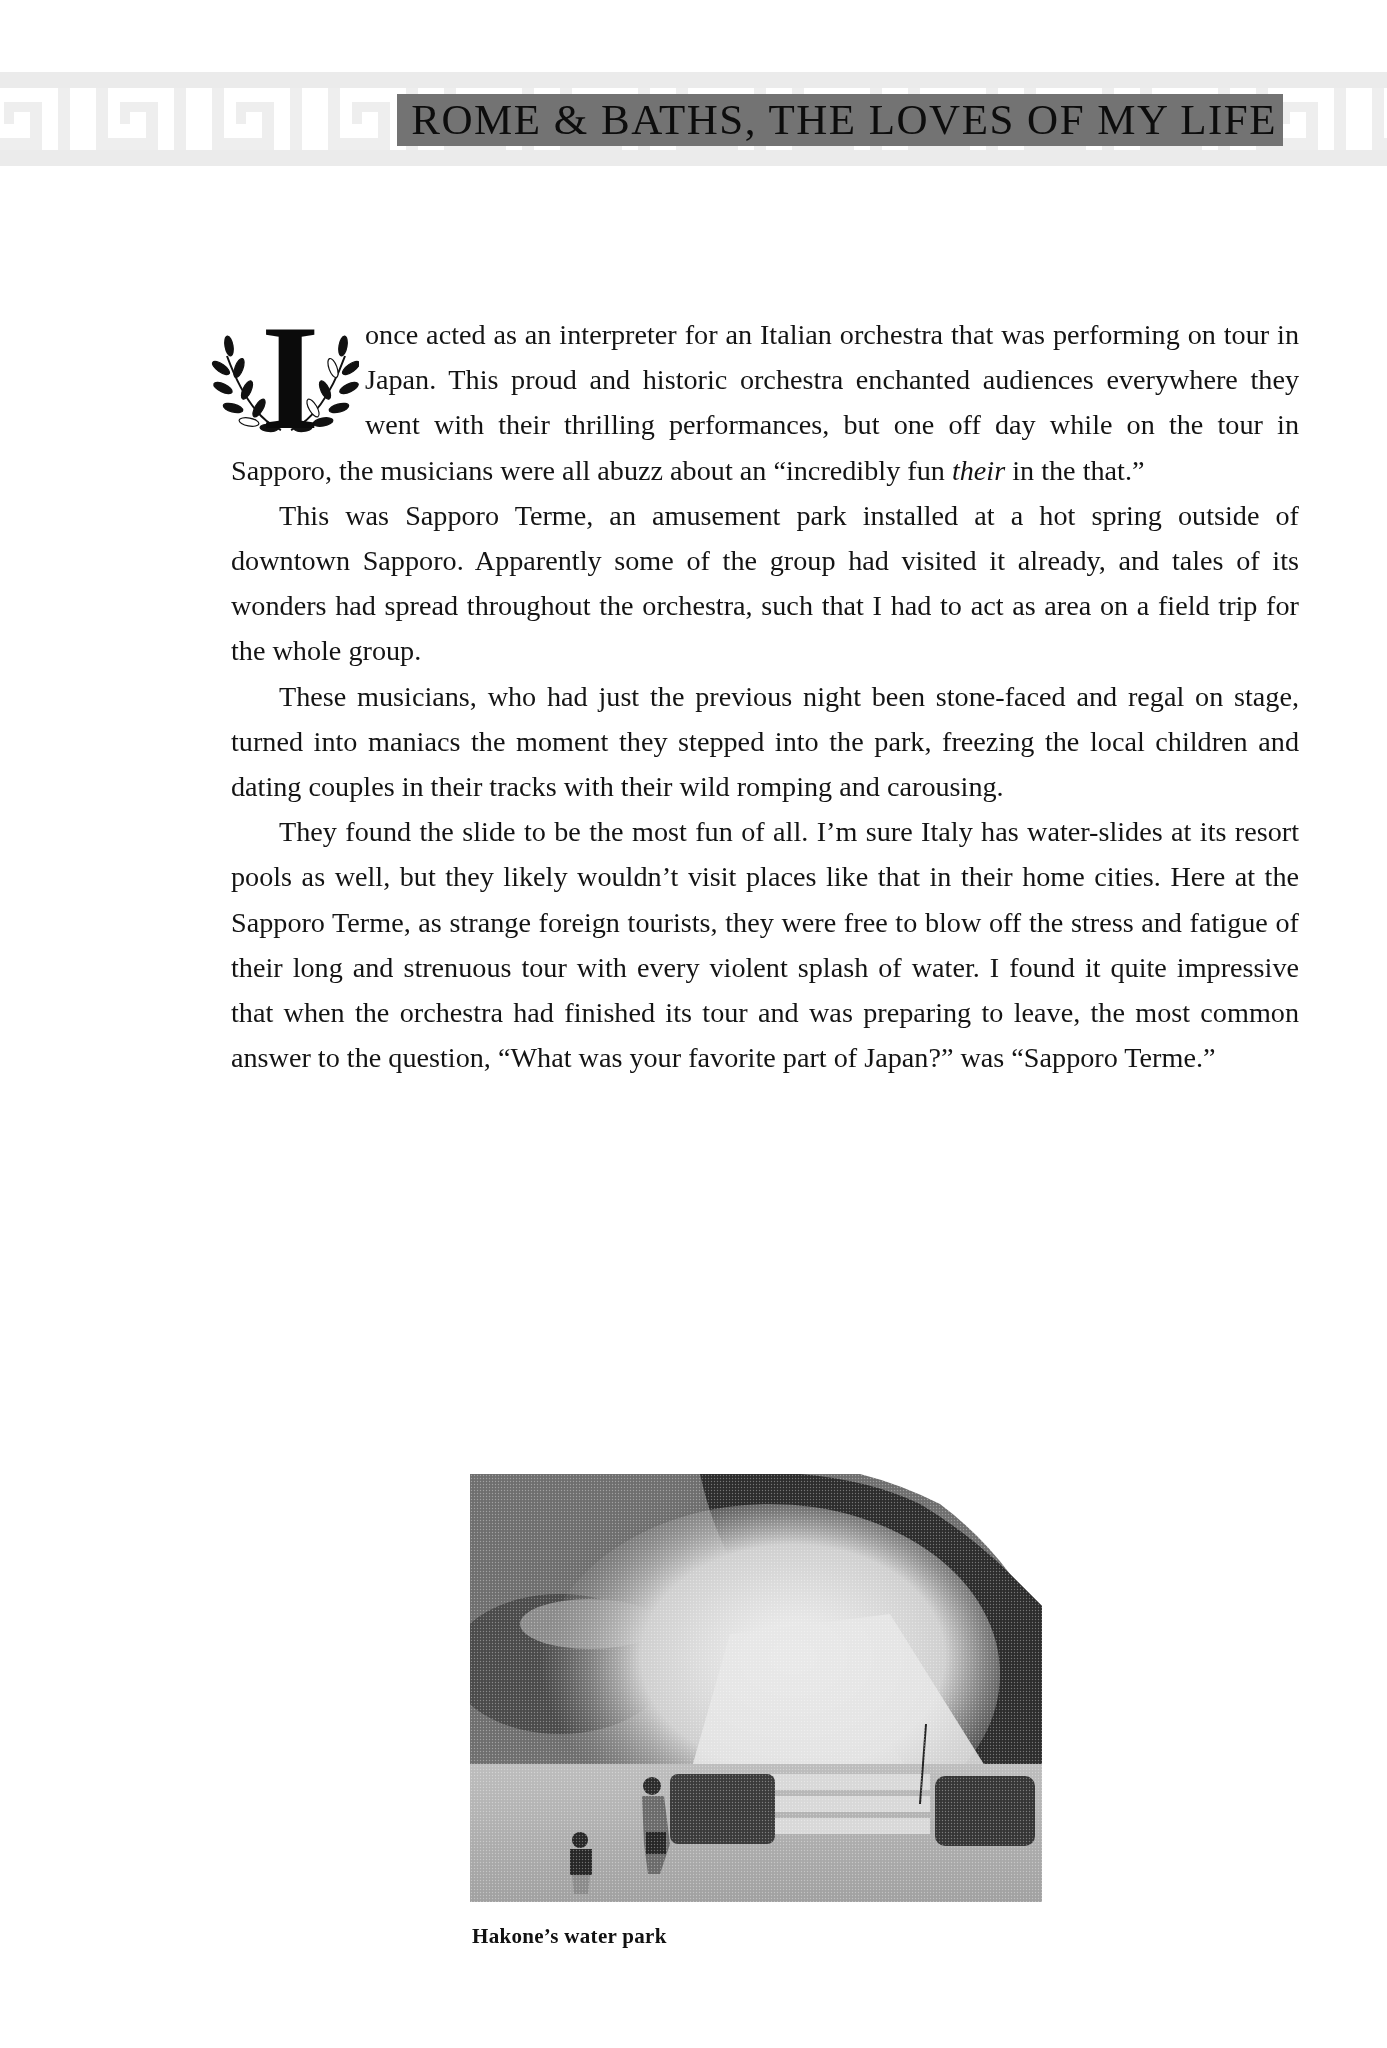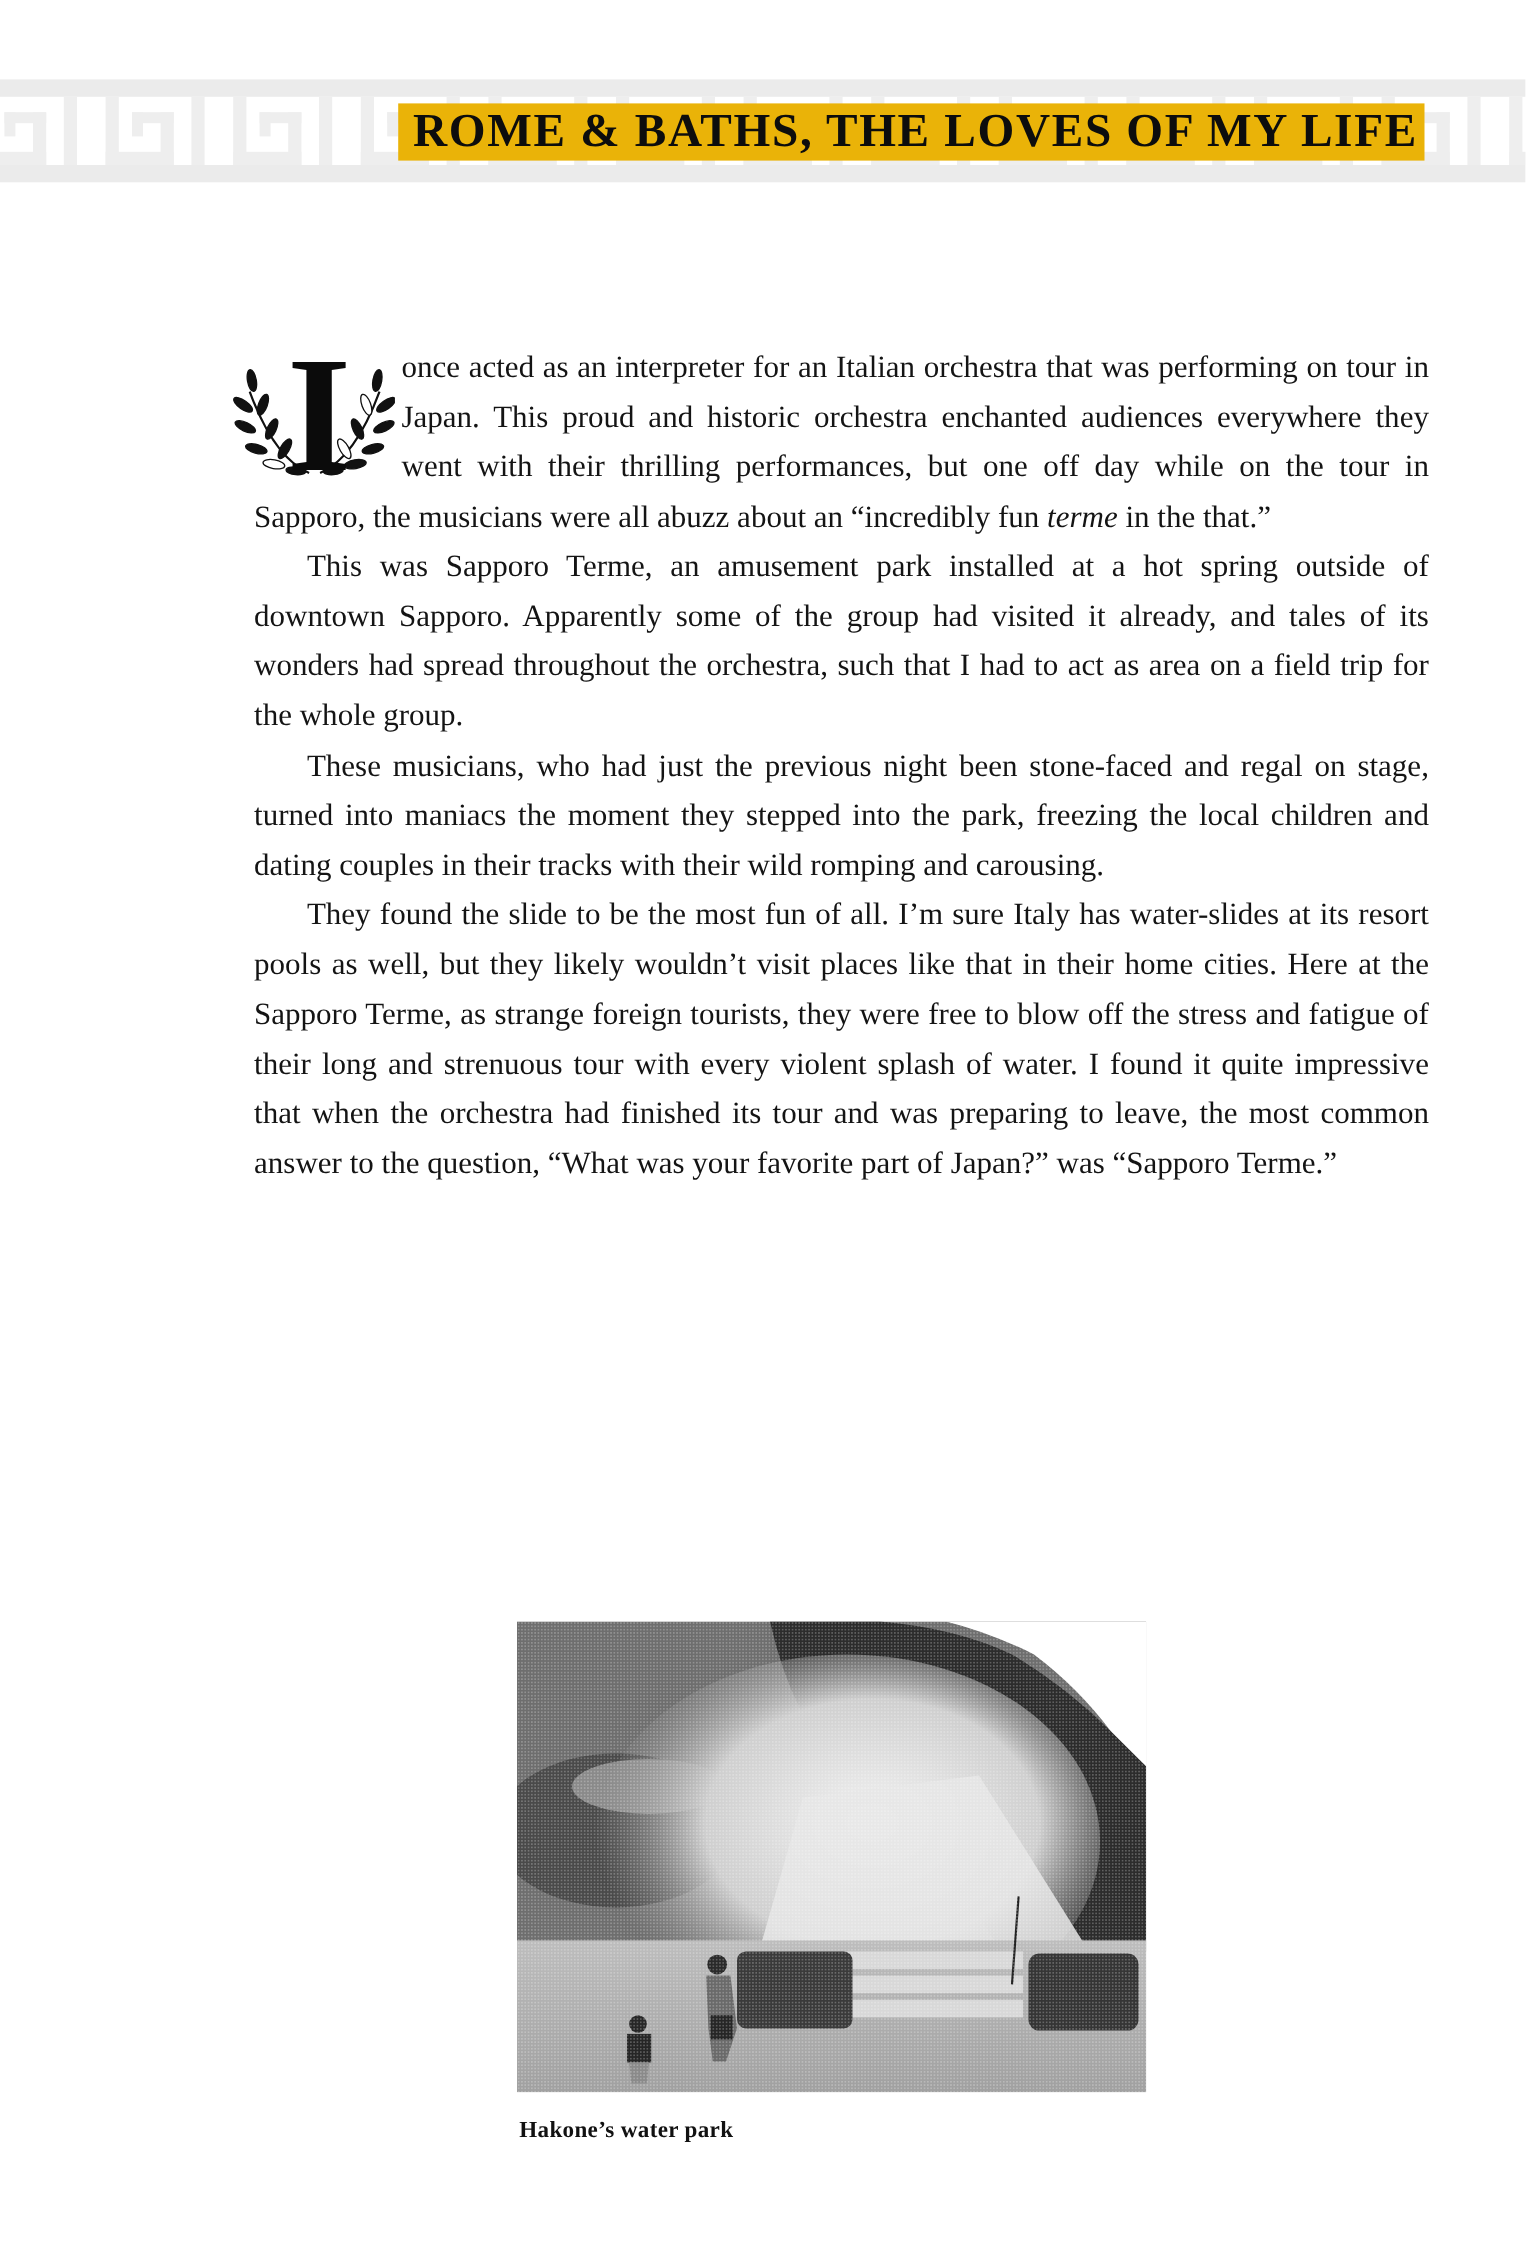--- a/index.html
+++ b/index.html
@@ -2,24 +2,24 @@
 <html><head>
 <meta charset="utf-8">
 <style>
   html, body { margin: 0; padding: 0; background: #ffffff; }
   body { width: 1387px; height: 2048px; position: relative; overflow: hidden; font-family: "Liberation Serif", "DejaVu Serif", serif; color: #111; }
 
   
   .banner { position: absolute; left: 0; top: 72px; width: 1387px; height: 94px; }
   .banner svg { position: absolute; left: 0; top: 0; }
   .banner-title {
-    position: absolute; right: 92px; top: 22px;
+    position: absolute; right: 104px; top: 22px;
     font-family: "Liberation Serif", "DejaVu Serif", serif;
-    font-weight: bold; font-size: 43px; letter-spacing: 1.5px;
-    color: #0d0d0d; background: #eab308; padding: 0 6px 0 14px; line-height: 52px;
+    font-weight: normal; font-size: 43px; letter-spacing: 1.5px;
+    color: #0d0d0d; background: #737373; padding: 0 6px 0 14px; line-height: 52px;
     white-space: nowrap;
   }
 
   
   .article {
     position: absolute; left: 231px; top: 312px; width: 1068px;
     font-size: 28.2px; line-height: 45.2px; text-align: justify;
     color: #141414;
   }
   .article p { margin: 0; text-indent: 48px; }
@@ -164,21 +164,21 @@
         <ellipse cx="140" cy="72" rx="4" ry="10" transform="rotate(65 140 72)"></ellipse>
         <ellipse cx="116" cy="74" rx="4" ry="10" transform="rotate(-25 116 74)"></ellipse>
         <ellipse cx="130" cy="92" rx="4" ry="10" transform="rotate(75 130 92)"></ellipse>
         <ellipse cx="104" cy="92" rx="4" ry="10" transform="rotate(-30 104 92)" fill="#fff"></ellipse>
         <ellipse cx="114" cy="106" rx="4" ry="10" transform="rotate(80 114 106)"></ellipse>
         <ellipse cx="94" cy="112" rx="3.5" ry="9" transform="rotate(85 94 112)"></ellipse>
       </g>
     </svg>
     <span class="dropcap-letter">I</span>
   </div>
-  <p class="first"><span> once acted as an interpreter for an Italian orchestra that was performing on tour in Japan. This proud and historic orchestra enchanted audiences everywhere they went with their thrilling performances, but one off day while on the tour in Sapporo, the musicians were all abuzz about an “incredibly fun </span><em>terme</em><span> in the that.”</span></p>
+  <p class="first"><span> once acted as an interpreter for an Italian orchestra that was performing on tour in Japan. This proud and historic orchestra enchanted audiences everywhere they went with their thrilling performances, but one off day while on the tour in Sapporo, the musicians were all abuzz about an “incredibly fun </span><em>their</em><span> in the that.”</span></p>
   <p><span>This was Sapporo Terme, an amusement park installed at a hot spring outside of downtown Sapporo. Apparently some of the group had visited it already, and tales of its wonders had spread throughout the orchestra, such that I had to act as area on a field trip for the whole group.</span></p>
   <p><span>These musicians, who had just the previous night been stone-faced and regal on stage, turned into maniacs the moment they stepped into the park, freezing the local children and dating couples in their tracks with their wild romping and carousing.</span></p>
   <p><span>They found the slide to be the most fun of all. I’m sure Italy has water-slides at its resort pools as well, but they likely wouldn’t visit places like that in their home cities. Here at the Sapporo Terme, as strange foreign tourists, they were free to blow off the stress and fatigue of their long and strenuous tour with every violent splash of water. I found it quite impressive that when the orchestra had finished its tour and was preparing to leave, the most common answer to the question, “What was your favorite part of Japan?” was “Sapporo Terme.”</span></p>
 </div>
 
 <div class="photo">
   <svg width="572" height="428" viewBox="0 0 572 428">
     <defs>
       <pattern id="halftone" width="3" height="3" patternUnits="userSpaceOnUse">
         <rect width="3" height="3" fill="none"></rect>

